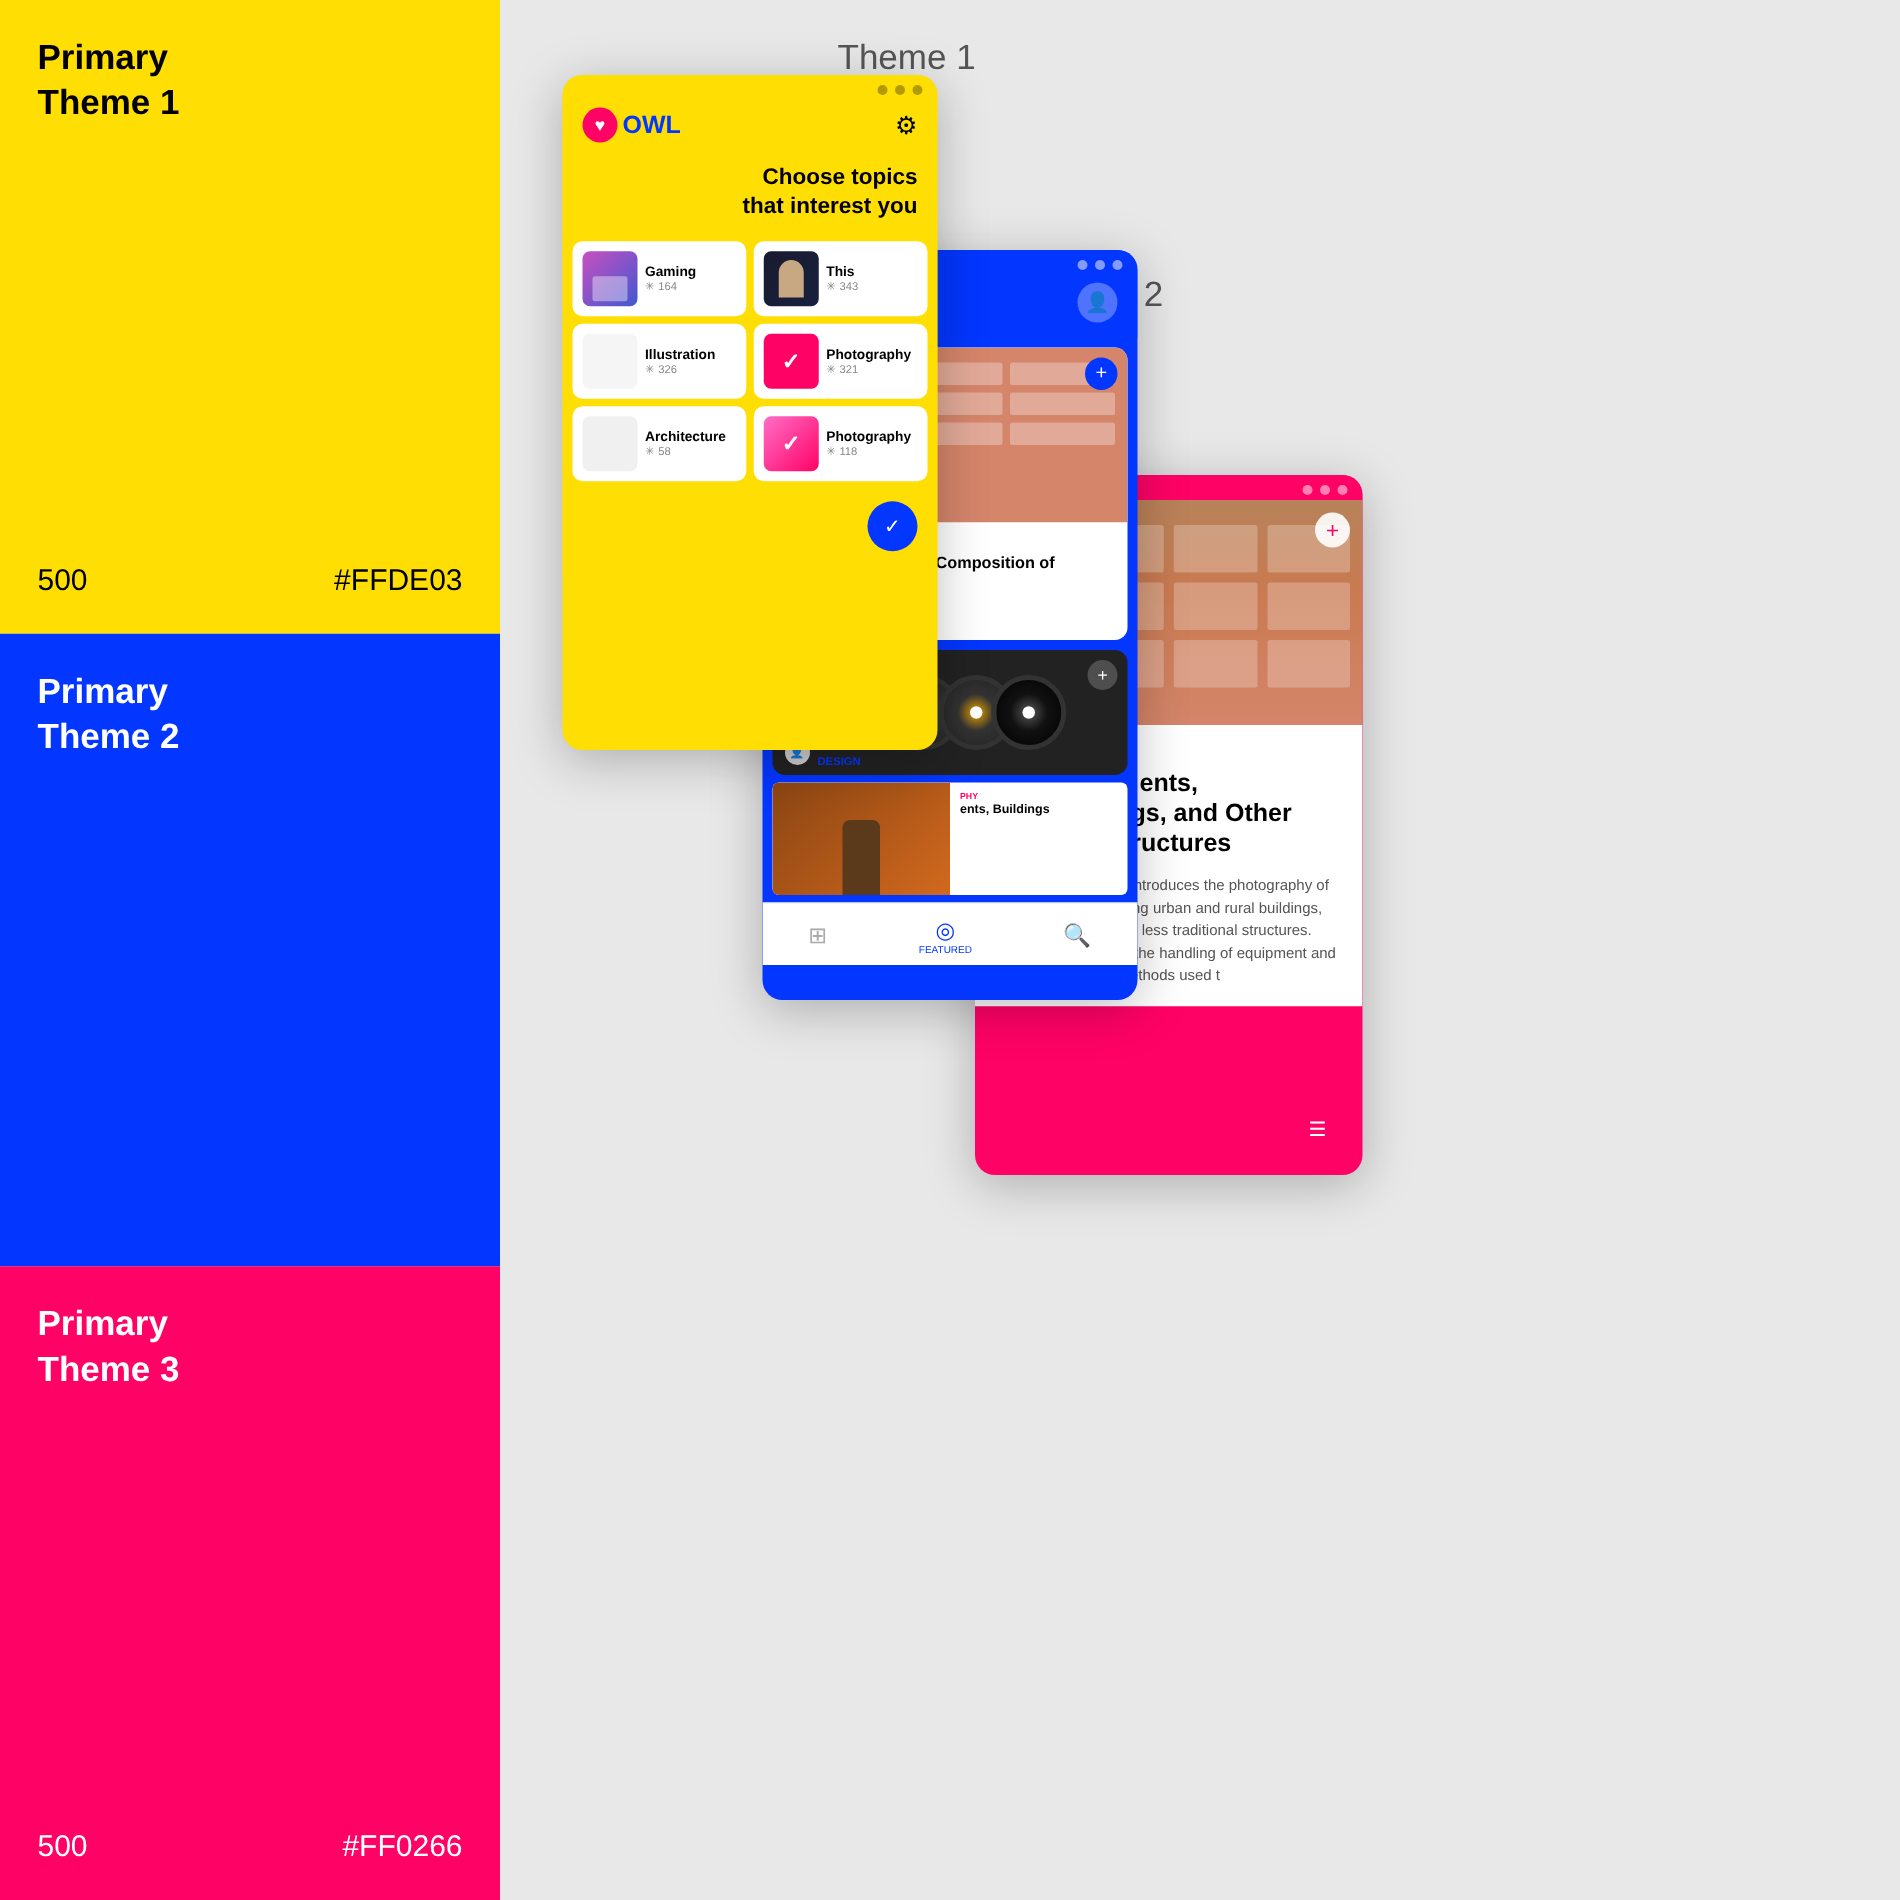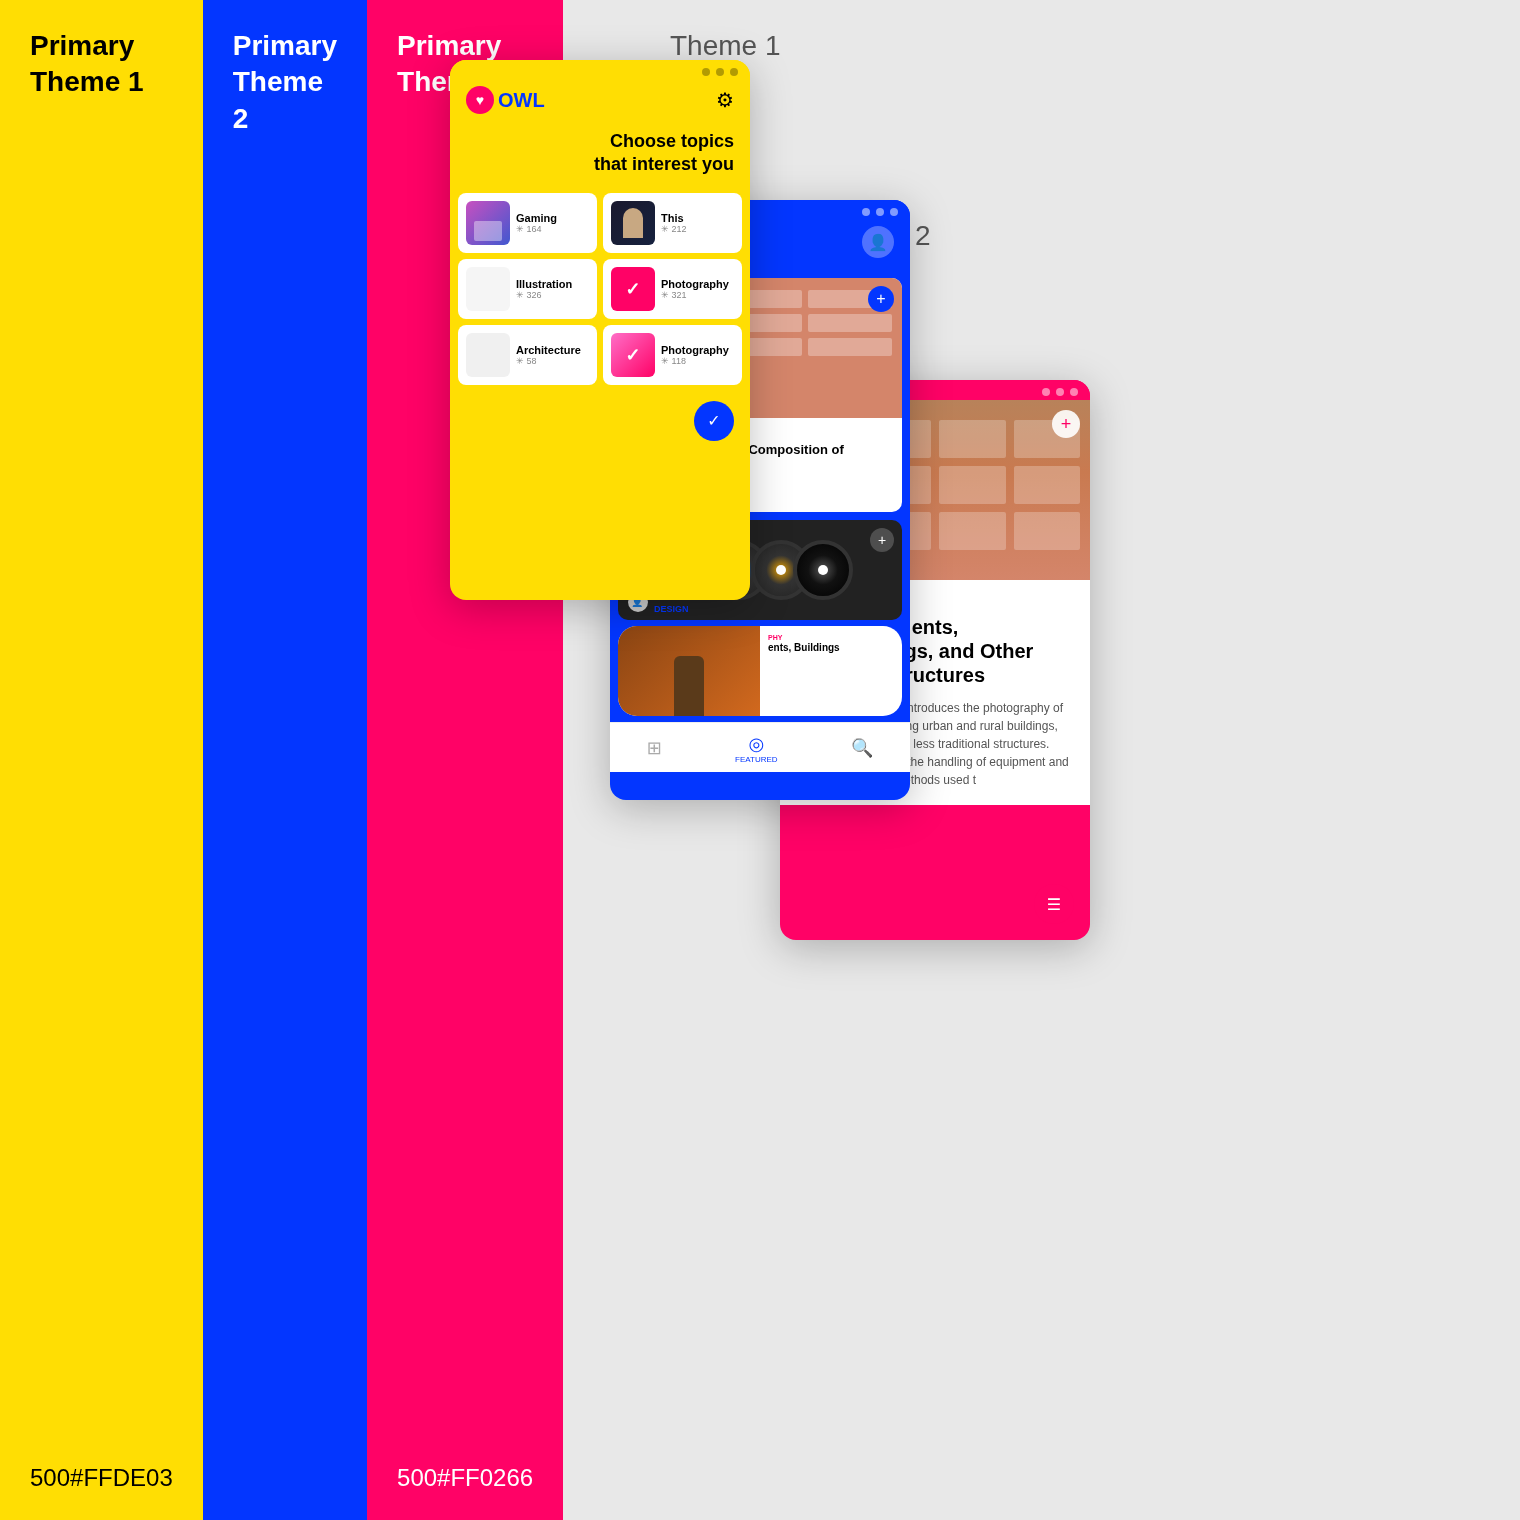--- a/index.html
+++ b/index.html
@@ -12,21 +12,21 @@
       position: relative;
     }
 
     
     .left-panel {
       position: absolute;
       left: 0; top: 0;
       width: 400px;
       height: 1520px;
       display: flex;
-      flex-direction: row;
+      flex-direction: column;
     }
     .color-block {
       flex: 1;
       position: relative;
       padding: 28px 30px;
       display: flex;
       flex-direction: column;
       justify-content: space-between;
     }
     .color-block-yellow { background: #FFDE03; }
@@ -506,21 +506,21 @@
       width: 44px; height: 44px;
       border-radius: 6px;
       background: linear-gradient(135deg, #ff6ec7, #ff0266);
       flex-shrink: 0;
       position: relative;
     }
 
     .phone-2-bottom-card {
       background: #fff;
       margin: 6px 8px;
-      border-radius: 19px;
+      border-radius: 5px;
       overflow: hidden;
       height: 90px;
       position: relative;
     }
     .bottom-card-img {
       position: absolute;
       top: 0; left: 0; bottom: 0;
       width: 50%;
       background: linear-gradient(135deg, #8B4513, #D2691E);
       overflow: hidden;
@@ -632,21 +632,21 @@
       </div>
 
       <div class="topic-card">
         <div class="thumb-img-music">
           <div class="thumb-img-music-person"></div>
         </div>
         <div class="topic-info">
           <div class="topic-name">This</div>
           <div class="topic-count">
             <span>✳</span>
-            <span>212</span>
+            <span>343</span>
           </div>
         </div>
       </div>
 
       <div class="topic-card">
         <div style="width:44px;height:44px;border-radius:6px;background:#f5f5f5;flex-shrink:0;"></div>
         <div class="topic-info">
           <div class="topic-name">Illustration</div>
           <div class="topic-count">
             <span>✳</span>

